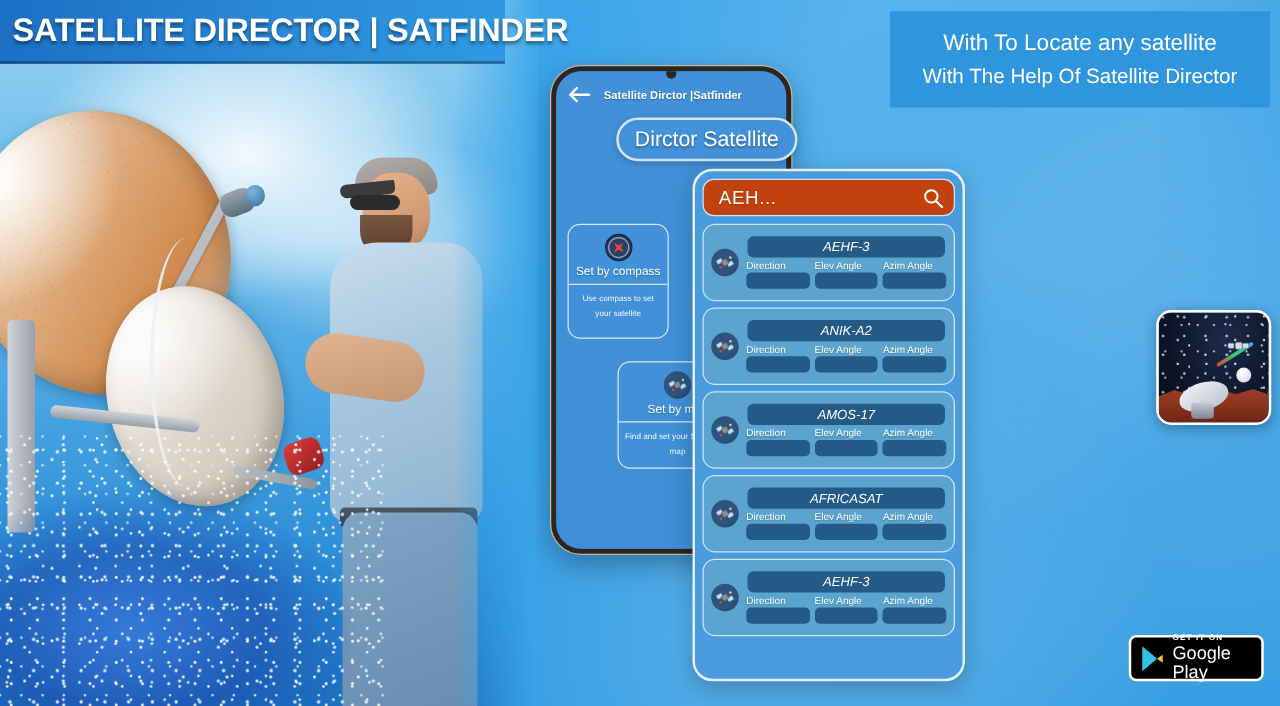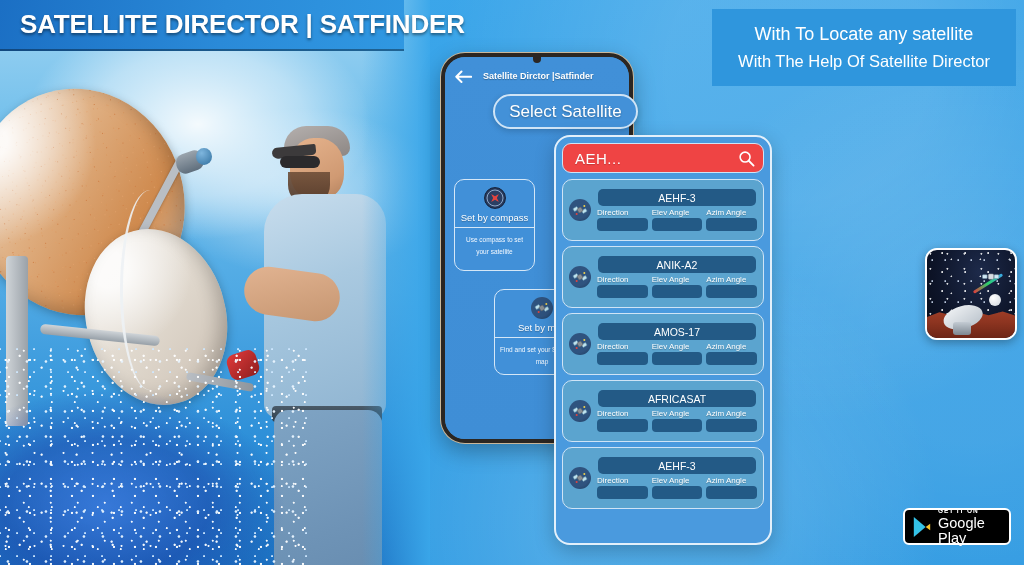--- a/index.html
+++ b/index.html
@@ -169,21 +169,21 @@
     position: absolute; left: 0; top: 0; width: 404px; height: 51px;
     background: linear-gradient(100deg, #1b6fc4 0%, #2a8ad8 55%, #3098e2 100%);
     display: flex; align-items: center;
     border-bottom: 2px solid rgba(0,0,0,.35);
   }
   .title-banner h1 {
     color: #ffffff;
     font-size: 26px;
     font-weight: bold;
     letter-spacing: -.2px;
-    padding-left: 20px;
+    padding-left: 10px;
     text-shadow: 0 2px 3px rgba(0,0,0,.45);
     white-space: nowrap;
   }
 
   
   .tagline {
     position: absolute; left: 712px; top: 9px; width: 304px; height: 77px;
     background: #2f96dd;
     display: flex; flex-direction: column; align-items: center; justify-content: center;
     gap: 7px;
@@ -289,21 +289,21 @@
   .list-panel {
     position: absolute; left: 554px; top: 135px; width: 218px; height: 410px;
     border-radius: 16px;
     background: #4a9ade;
     border: 2px solid #e3f0fb;
     box-shadow: 0 6px 20px rgba(0,0,0,.22);
     padding: 6px;
   }
   .search-bar {
     height: 30px; border-radius: 9px;
-    background: #ef4444;
+    background: #c2410c;
     border: 1.5px solid #cfe4f6;
     display: flex; align-items: center; justify-content: space-between;
     padding: 0 8px 0 12px;
     margin-bottom: 6px;
   }
   .search-text {
     color: #ffffff; font-size: 15px; letter-spacing: .5px;
     text-shadow: 0 1px 1px rgba(0,0,0,.2);
   }
   .search-icon svg { width: 17px; height: 17px; display: block; }
@@ -318,20 +318,21 @@
     padding: 0 6px;
     gap: 6px;
   }
   .sat-row-main { flex: 1; display: flex; flex-direction: column; gap: 1px; }
   .sat-name {
     height: 17px; border-radius: 5px;
     background: #235a86;
     display: flex; align-items: center; justify-content: center;
     color: #ffffff; font-size: 10.5px;
     margin: 0 1px 1px 1px;
+    font-style: italic;
   }
   .sat-cols {
     display: grid; grid-template-columns: 1fr 1fr 1fr; gap: 4px;
   }
   .col-label {
     color: #ffffff; font-size: 8px; text-align: left;
     text-shadow: 0 1px 1px rgba(0,0,0,.25);
     white-space: nowrap;
   }
   .col-value {
@@ -478,21 +479,21 @@
             <circle cx="18.5" cy="6" r="1.5" fill="#f2d24b"></circle>
             <circle cx="7" cy="18" r="1.6" fill="#e2443f"></circle>
           </svg>
         </span>
       </div>
       <div class="opt-title">Set by map</div>
       <div class="opt-desc">Find and set your Satellite by map</div>
     </div>
   </div>
 
-  <div class="select-pill">Select Satellite</div>
+  <div class="select-pill">Dirctor Satellite</div>
 
   <div class="list-panel">
     <div class="search-bar">
       <span class="search-text">AEH...</span>
       <span class="search-icon">
         <svg viewBox="0 0 24 24">
           <circle cx="10" cy="10" r="7" fill="none" stroke="#ffffff" stroke-width="2.2"></circle>
           <path d="M15.2 15.2 L22 22" stroke="#ffffff" stroke-width="2.6" stroke-linecap="round"></path>
         </svg>
       </span>

